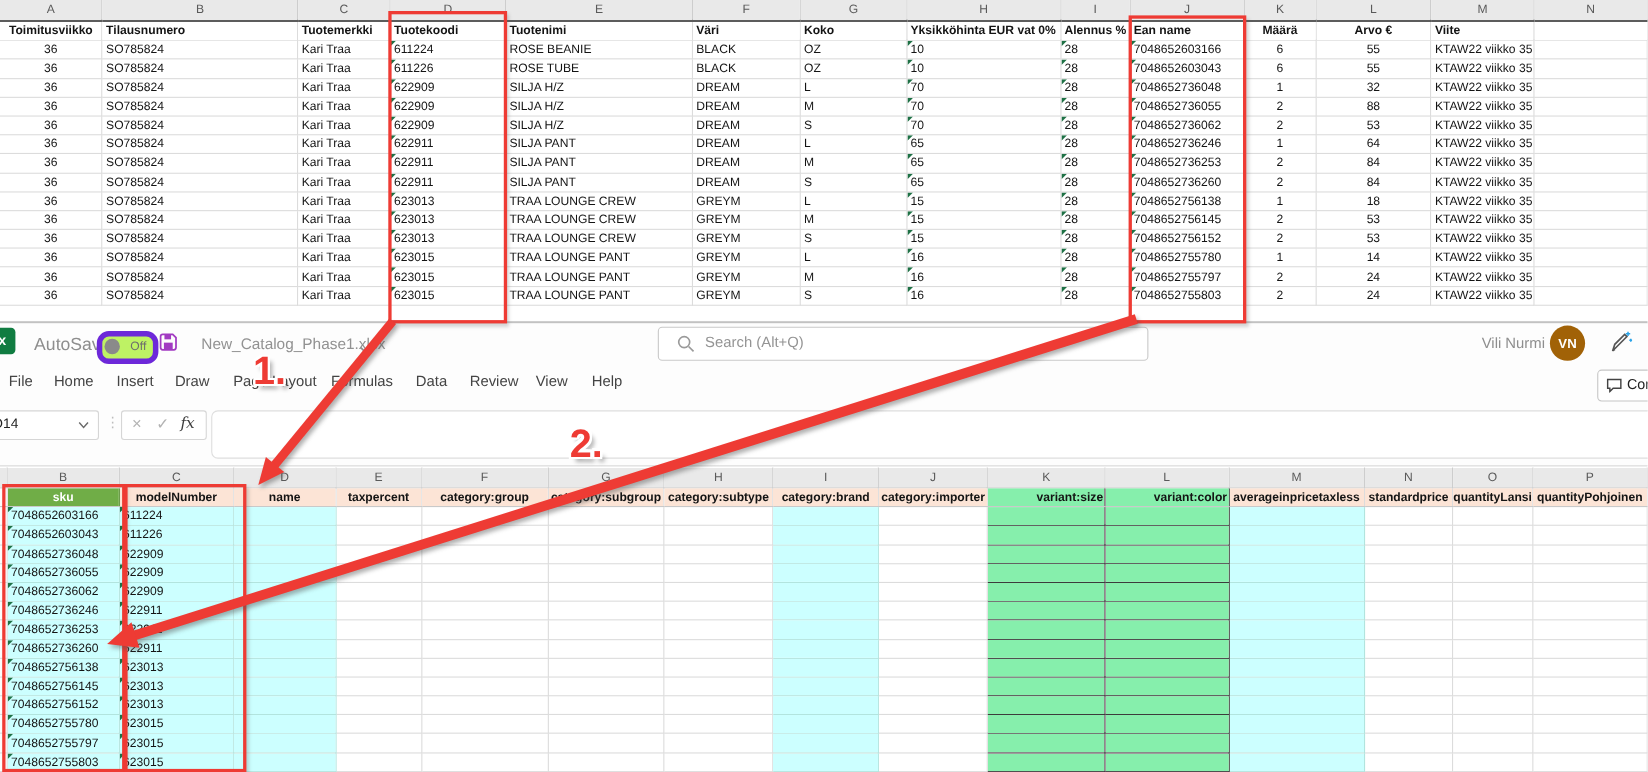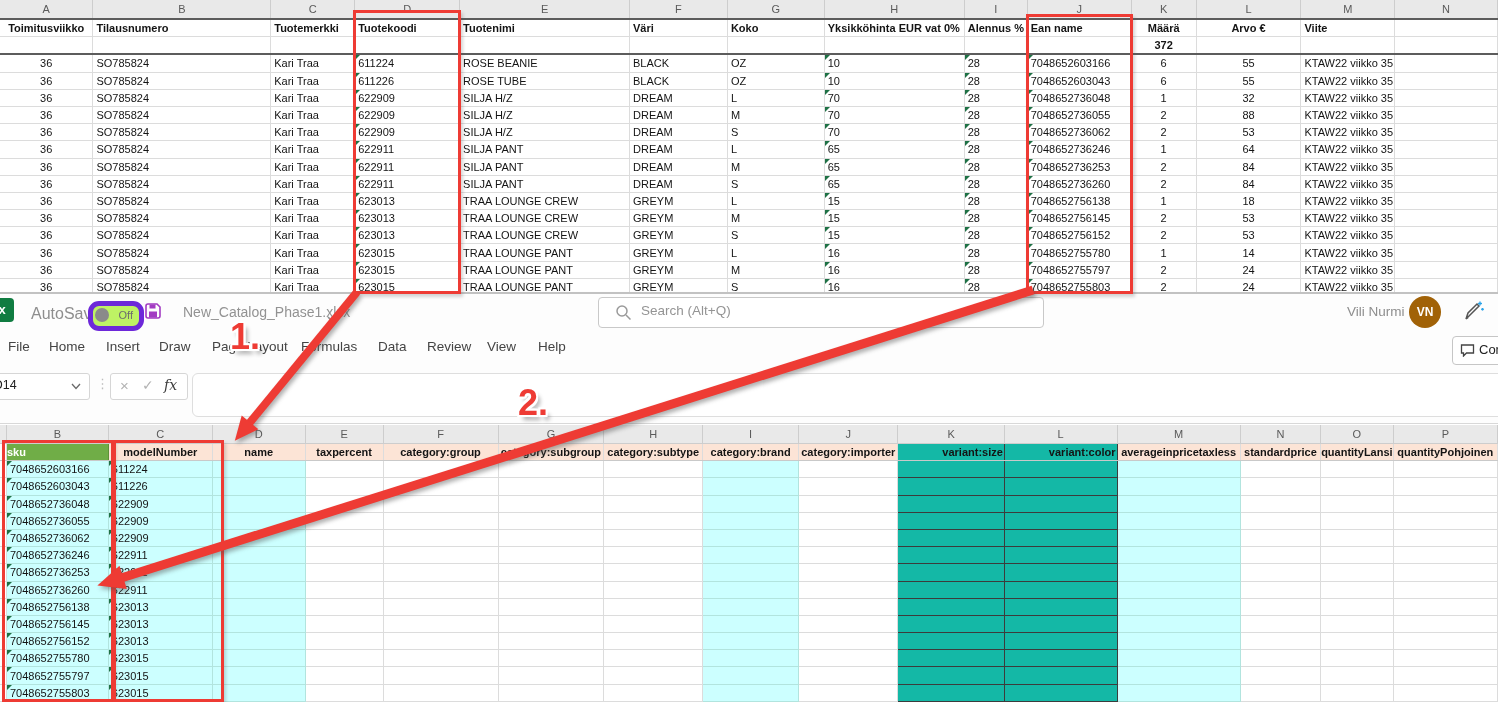--- a/index.html
+++ b/index.html
@@ -18,23 +18,23 @@
   tr.hdr td{font-weight:bold;}
   .tsheet tr.hdr td{border-top:2px solid #5c5c5c;background:#fff;}
   .tsheet tr.sum td{border-bottom:2px solid #5c5c5c;font-weight:bold;text-align:center;}
   td.al-c{text-align:center;padding:0;}
   td.al-l{text-align:left;}
   
   td.tri::before{content:"";position:absolute;left:0;top:0;width:0;height:0;
                  border-top:5px solid #1e7145;border-right:5px solid transparent;}
   
   td.f-cyan{background:#ccffff;border-color:#b2e4de;}
-  td.f-gold{background:#14b8a6;border-color:#3c3c3c;padding-left:44px;}
+  td.f-gold{background:#86efac;border-color:#3c3c3c;padding-left:44px;}
   td.f-peach{background:#fce4d6;text-align:center;padding:0;}
-  td.f-green{background:#70ad47;color:#fff;text-align:left;padding:0;border-color:#5d9138;}
+  td.f-green{background:#70ad47;color:#fff;text-align:center;padding:0;border-color:#5d9138;}
   .bsheet tr.hdr td{border-bottom:1px solid #c9c9c9;}
 
   
   .winsplit{position:absolute;left:0;top:292px;width:1498px;height:2px;background:#c2c2c2;
             box-shadow:0 2px 3px rgba(0,0,0,.12);z-index:2;}
   .chrome{position:absolute;left:0;top:294px;width:1498px;height:130px;background:#fdfdfd;z-index:2;}
   .chrome-bottom{position:absolute;left:0;top:423px;width:1498px;height:1px;background:#d8d8d8;z-index:2;}
 
   .xl-logo{position:absolute;left:-10px;top:4px;width:24px;height:24px;background:#107c41;
            border-radius:4px;color:#fff;font-weight:bold;font-size:13px;text-align:center;line-height:24px;}
@@ -137,36 +137,20 @@
             <td class="al-l">Tuotenimi</td>
             <td class="al-l">Väri</td>
             <td class="al-l">Koko</td>
             <td class="al-l">Yksikköhinta EUR vat 0%</td>
             <td class="al-l">Alennus %</td>
             <td class="al-l">Ean name</td>
             <td class="al-c">Määrä</td>
             <td class="al-c">Arvo €</td>
             <td class="al-l">Viite</td>
             <td class="al-l"></td>
-          </tr>
-          <tr class="sum">
-            <td class="al-c"></td>
-            <td class="al-c"></td>
-            <td class="al-c"></td>
-            <td class="al-c"></td>
-            <td class="al-c"></td>
-            <td class="al-c"></td>
-            <td class="al-c"></td>
-            <td class="al-c"></td>
-            <td class="al-c"></td>
-            <td class="al-c"></td>
-            <td class="al-c">372</td>
-            <td class="al-c"></td>
-            <td class="al-c"></td>
-            <td class="al-c"></td>
           </tr>
           <tr class="data">
             <td class="al-c">36</td>
             <td class="al-l">SO785824</td>
             <td class="al-l">Kari Traa</td>
             <td class="al-l tri">611224</td>
             <td class="al-l">ROSE BEANIE</td>
             <td class="al-l">BLACK</td>
             <td class="al-l">OZ</td>
             <td class="al-l tri">10</td>

